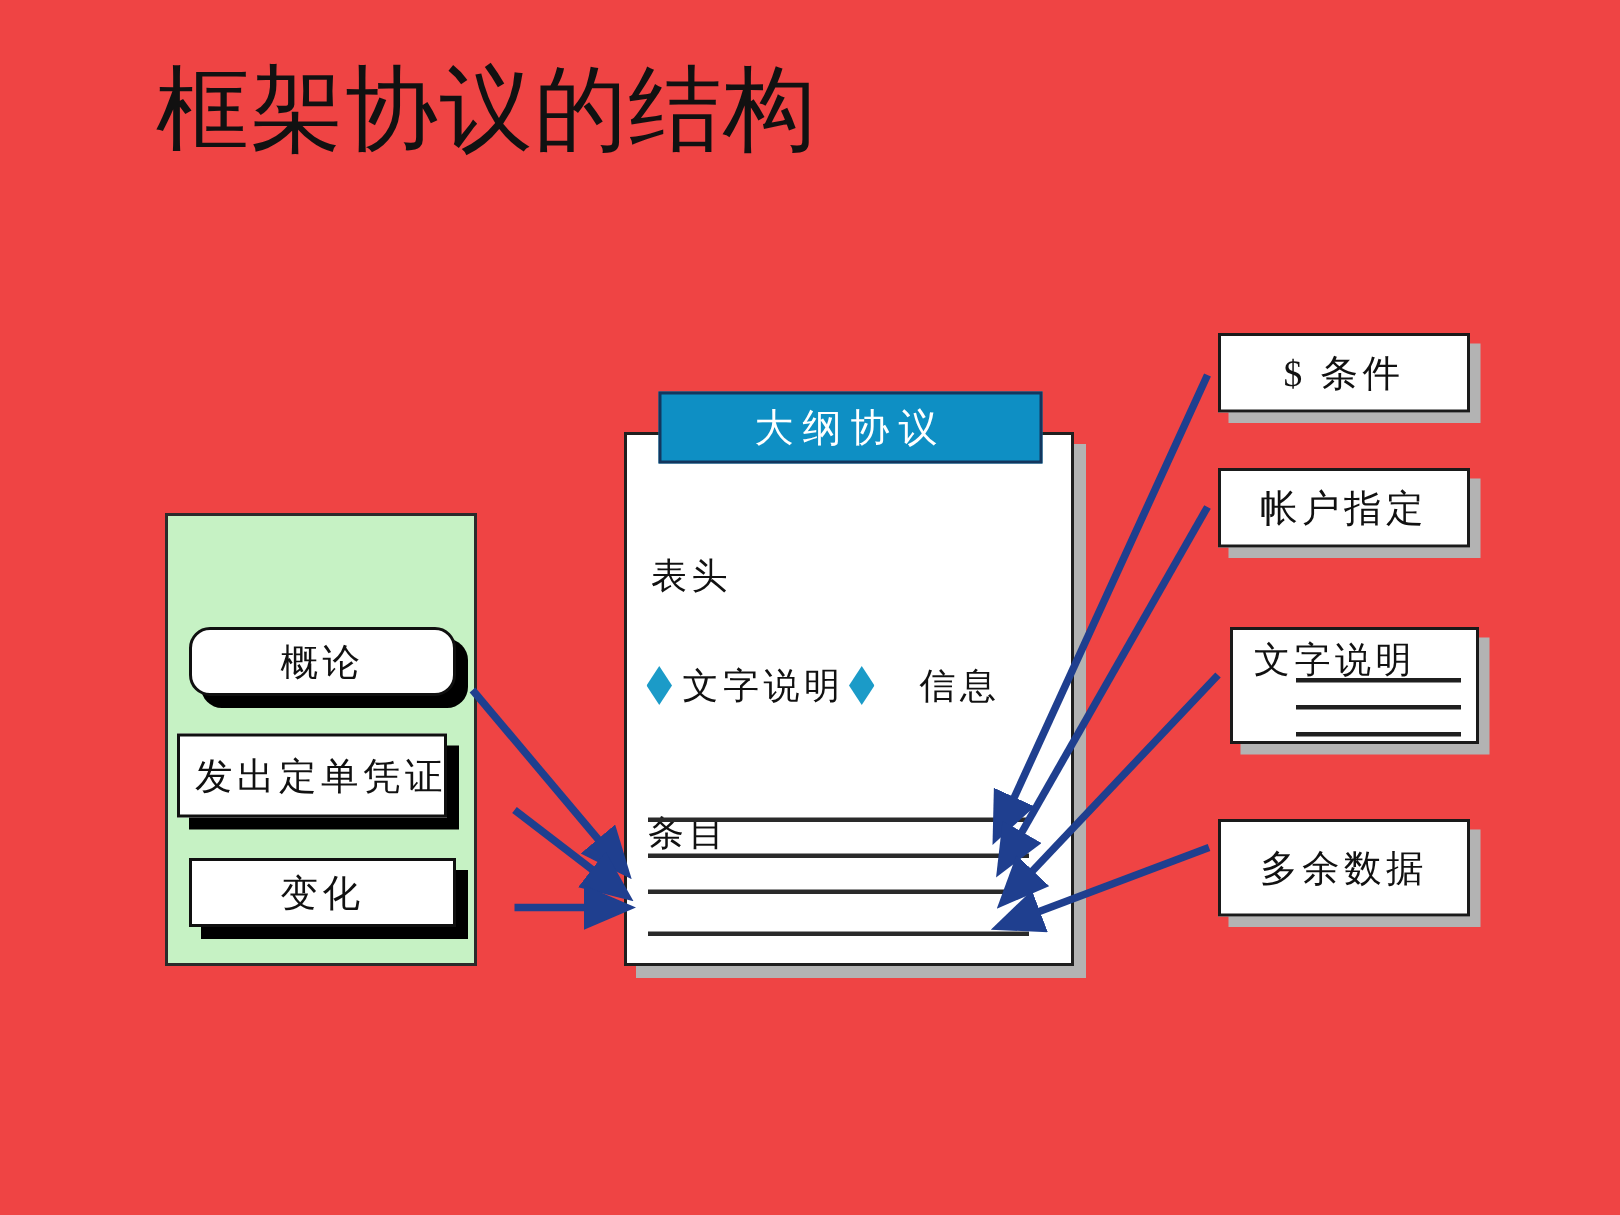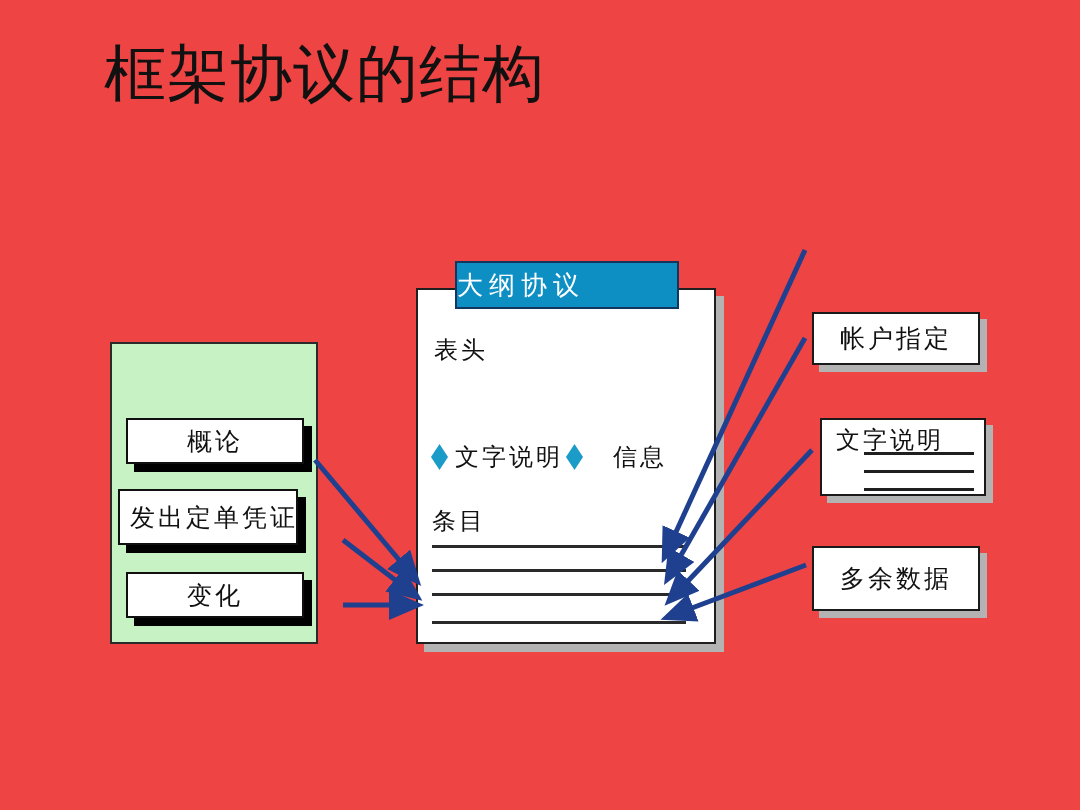--- a/index.html
+++ b/index.html
@@ -74,21 +74,21 @@
   #order-history-title {
     position: absolute;
     left: 110px;
     top: 358px;
     width: 208px;
     text-align: center;
     font-size: 25px;
     letter-spacing: 4px;
     color: #111111;
   }
-  #box-overview   { left: 126px; top: 418px;  width: 178px; height: 46px; }
+  #box-overview   { left: 126px; top: 418px;  width: 178px; height: 46px; border-radius: 14px; }
   #box-issue-po   { left: 118px; top: 489px;  width: 180px; height: 56px; overflow: visible; }
   #box-changes    { left: 126px; top: 572px;  width: 178px; height: 46px; }
 
   #box-issue-po .box-label {
     position: absolute;
     left: 10px;
     white-space: nowrap;
     letter-spacing: 3px;
   }
 
@@ -106,44 +106,45 @@
     left: 416px;
     top: 288px;
     width: 300px;
     height: 356px;
     background: #ffffff;
     border: 2px solid #1f1f1f;
     box-sizing: border-box;
   }
   #doc-header {
     position: absolute;
-    left: 455px;
+    left: 439px;
     top: 261px;
-    width: 224px;
+    width: 256px;
     height: 48px;
     background: #0e8fc4;
     border: 2px solid #13365e;
     box-sizing: border-box;
     display: flex;
     align-items: center;
-    justify-content: flex-start;
+    justify-content: center;
   }
   #doc-header-label {
     color: #ffffff;
     font-size: 26px;
     letter-spacing: 6px;
     white-space: nowrap;
   }
 
   .doc-text {
     position: absolute;
     font-size: 24px;
     color: #111111;
     letter-spacing: 3px;
     white-space: nowrap;
+    margin-top: 34px;
   }
   #doc-head-label   { left: 434px; top: 334px; }
   #doc-item-label   { left: 432px; top: 505px; }
 
   .doc-row {
     position: absolute;
     display: flex;
     align-items: center;
     white-space: nowrap;
   }
@@ -257,20 +258,23 @@
     <span class="doc-row-second">信息</span>
   </div>
 
   <div class="doc-text" id="doc-item-label">条目</div>
 
   <div class="doc-line" id="doc-line-1"></div>
   <div class="doc-line" id="doc-line-2"></div>
   <div class="doc-line" id="doc-line-3"></div>
   <div class="doc-line" id="doc-line-4"></div>
 
+  <div class="shadow-gray" id="box-conditions">
+    <span class="box-label">$ 条件</span>
+  </div>
 
   <div class="shadow-gray" id="box-account">
     <span class="box-label">帐户指定</span>
   </div>
 
   <div class="shadow-gray" id="box-text-desc">
     <span class="desc-label">文字说明</span>
     <span class="desc-line" id="desc-line-1"></span>
     <span class="desc-line" id="desc-line-2"></span>
     <span class="desc-line" id="desc-line-3"></span>

